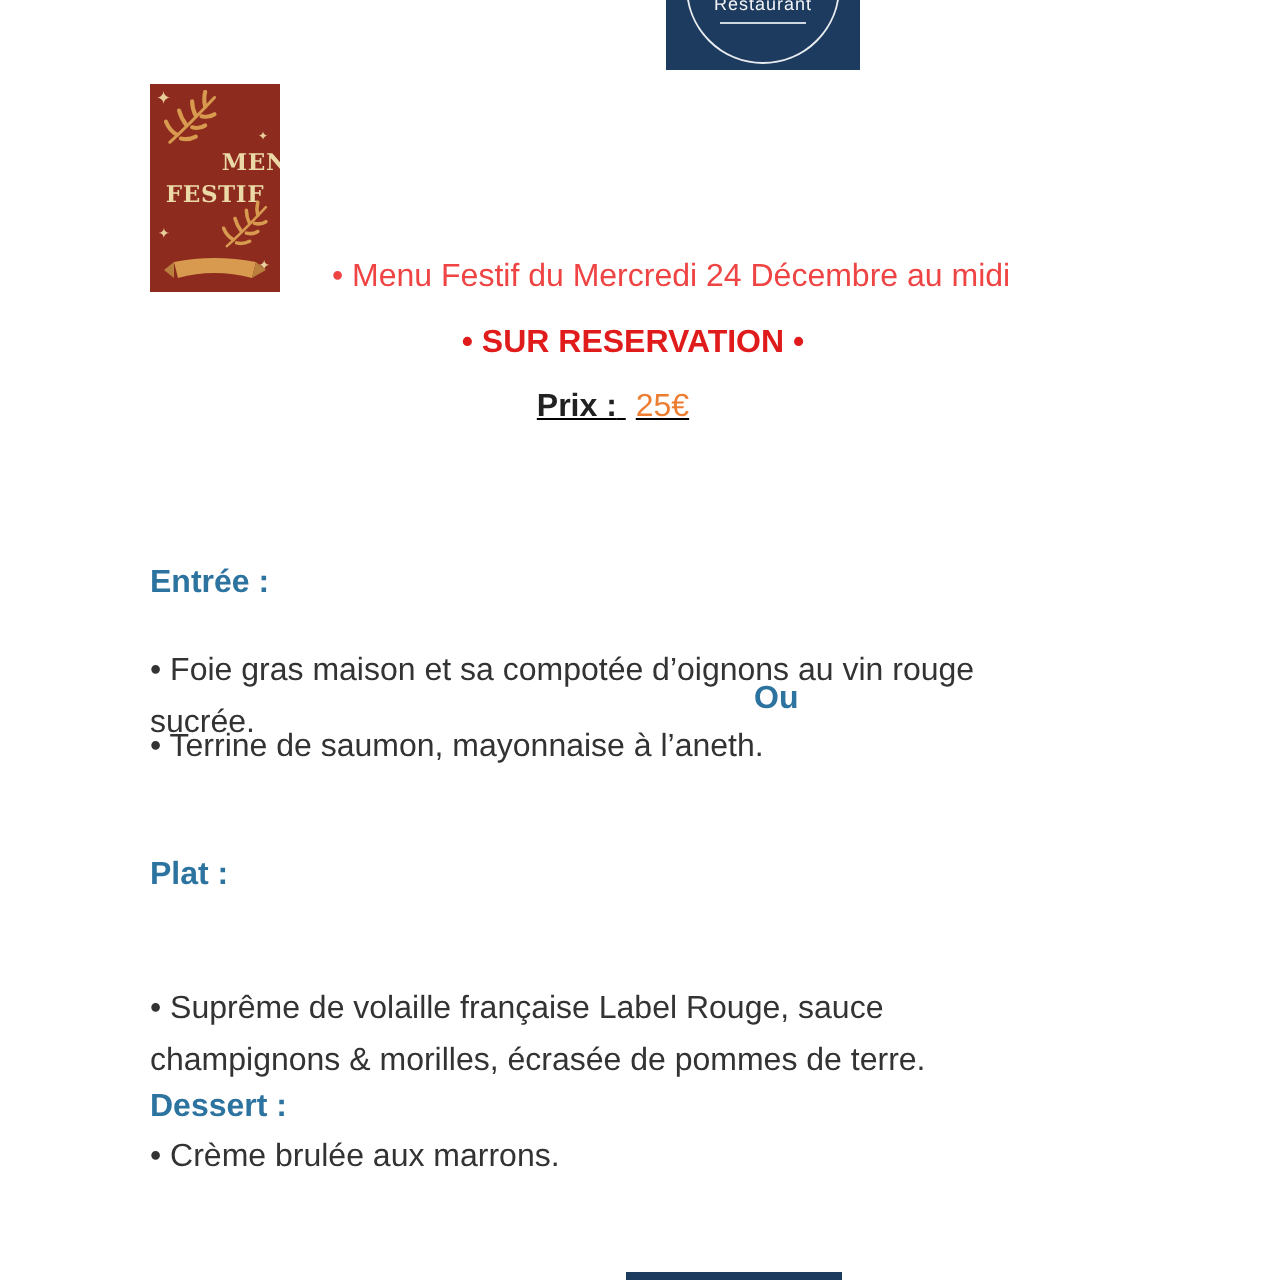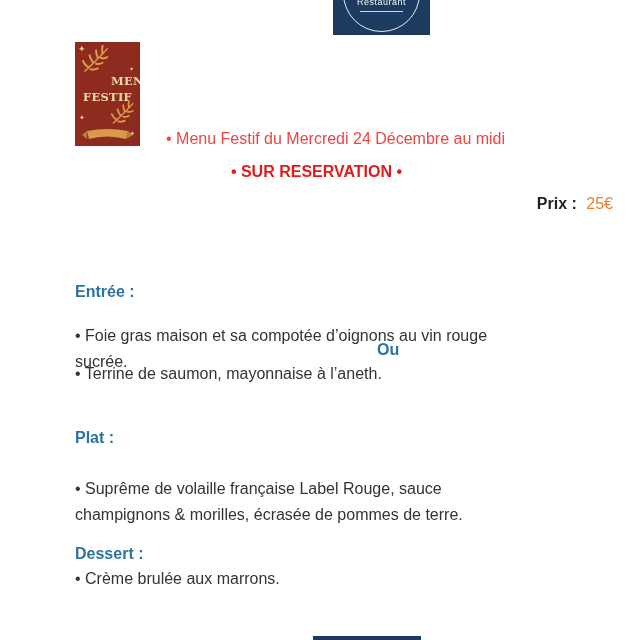--- a/index.html
+++ b/index.html
@@ -61,40 +61,40 @@
   .doc-title {
     position: absolute; left: 166px; top: 130px;
     font-size: 16px; color: #ef4444; text-align: right;
   }
   .reservation {
     position: absolute; left: 0; top: 163px; width: 633px;
     text-align: center; font-weight: bold; font-size: 16px; color: #e01b1b;
   }
   .price-line {
     position: absolute; left: 0; top: 195px; width: 613px;
-    text-align: right; font-size: 16px;
+    text-align: center; font-size: 16px; text-decoration: underline;
   }
   .price-label { font-weight: bold; color: #222222; }
   .price-value { color: #ed7d31; margin-left: 5px; }
 
   
   .sec-heading {
     position: absolute; left: 75px;
     font-weight: bold; font-size: 16px; color: #2d73a0;
   }
   .h-entree  { top: 255px; margin-top: 28px; }
   .h-plat    { top: 429px; }
   .h-dessert { top: 545px; }
 
   .body-line, .body-par div {
     font-size: 16px; color: #333333; line-height: 26px;
   }
   .body-par { position: absolute; left: 75px; margin-top: 40px; }
   .p-foie    { top: 283px; }
-  .p-supreme { top: 436px; }
+  .p-supreme { top: 452px; }
 
   .line-item { position: absolute; left: 75px; font-size: 16px; color: #333333; }
   .i-terrine { top: 365px; }
   .i-creme   { top: 570px; }
 
   .or-sep {
     position: absolute; left: 377px; top: 341px;
     font-weight: bold; font-size: 16px; color: #2d73a0;
   }
 </style>

